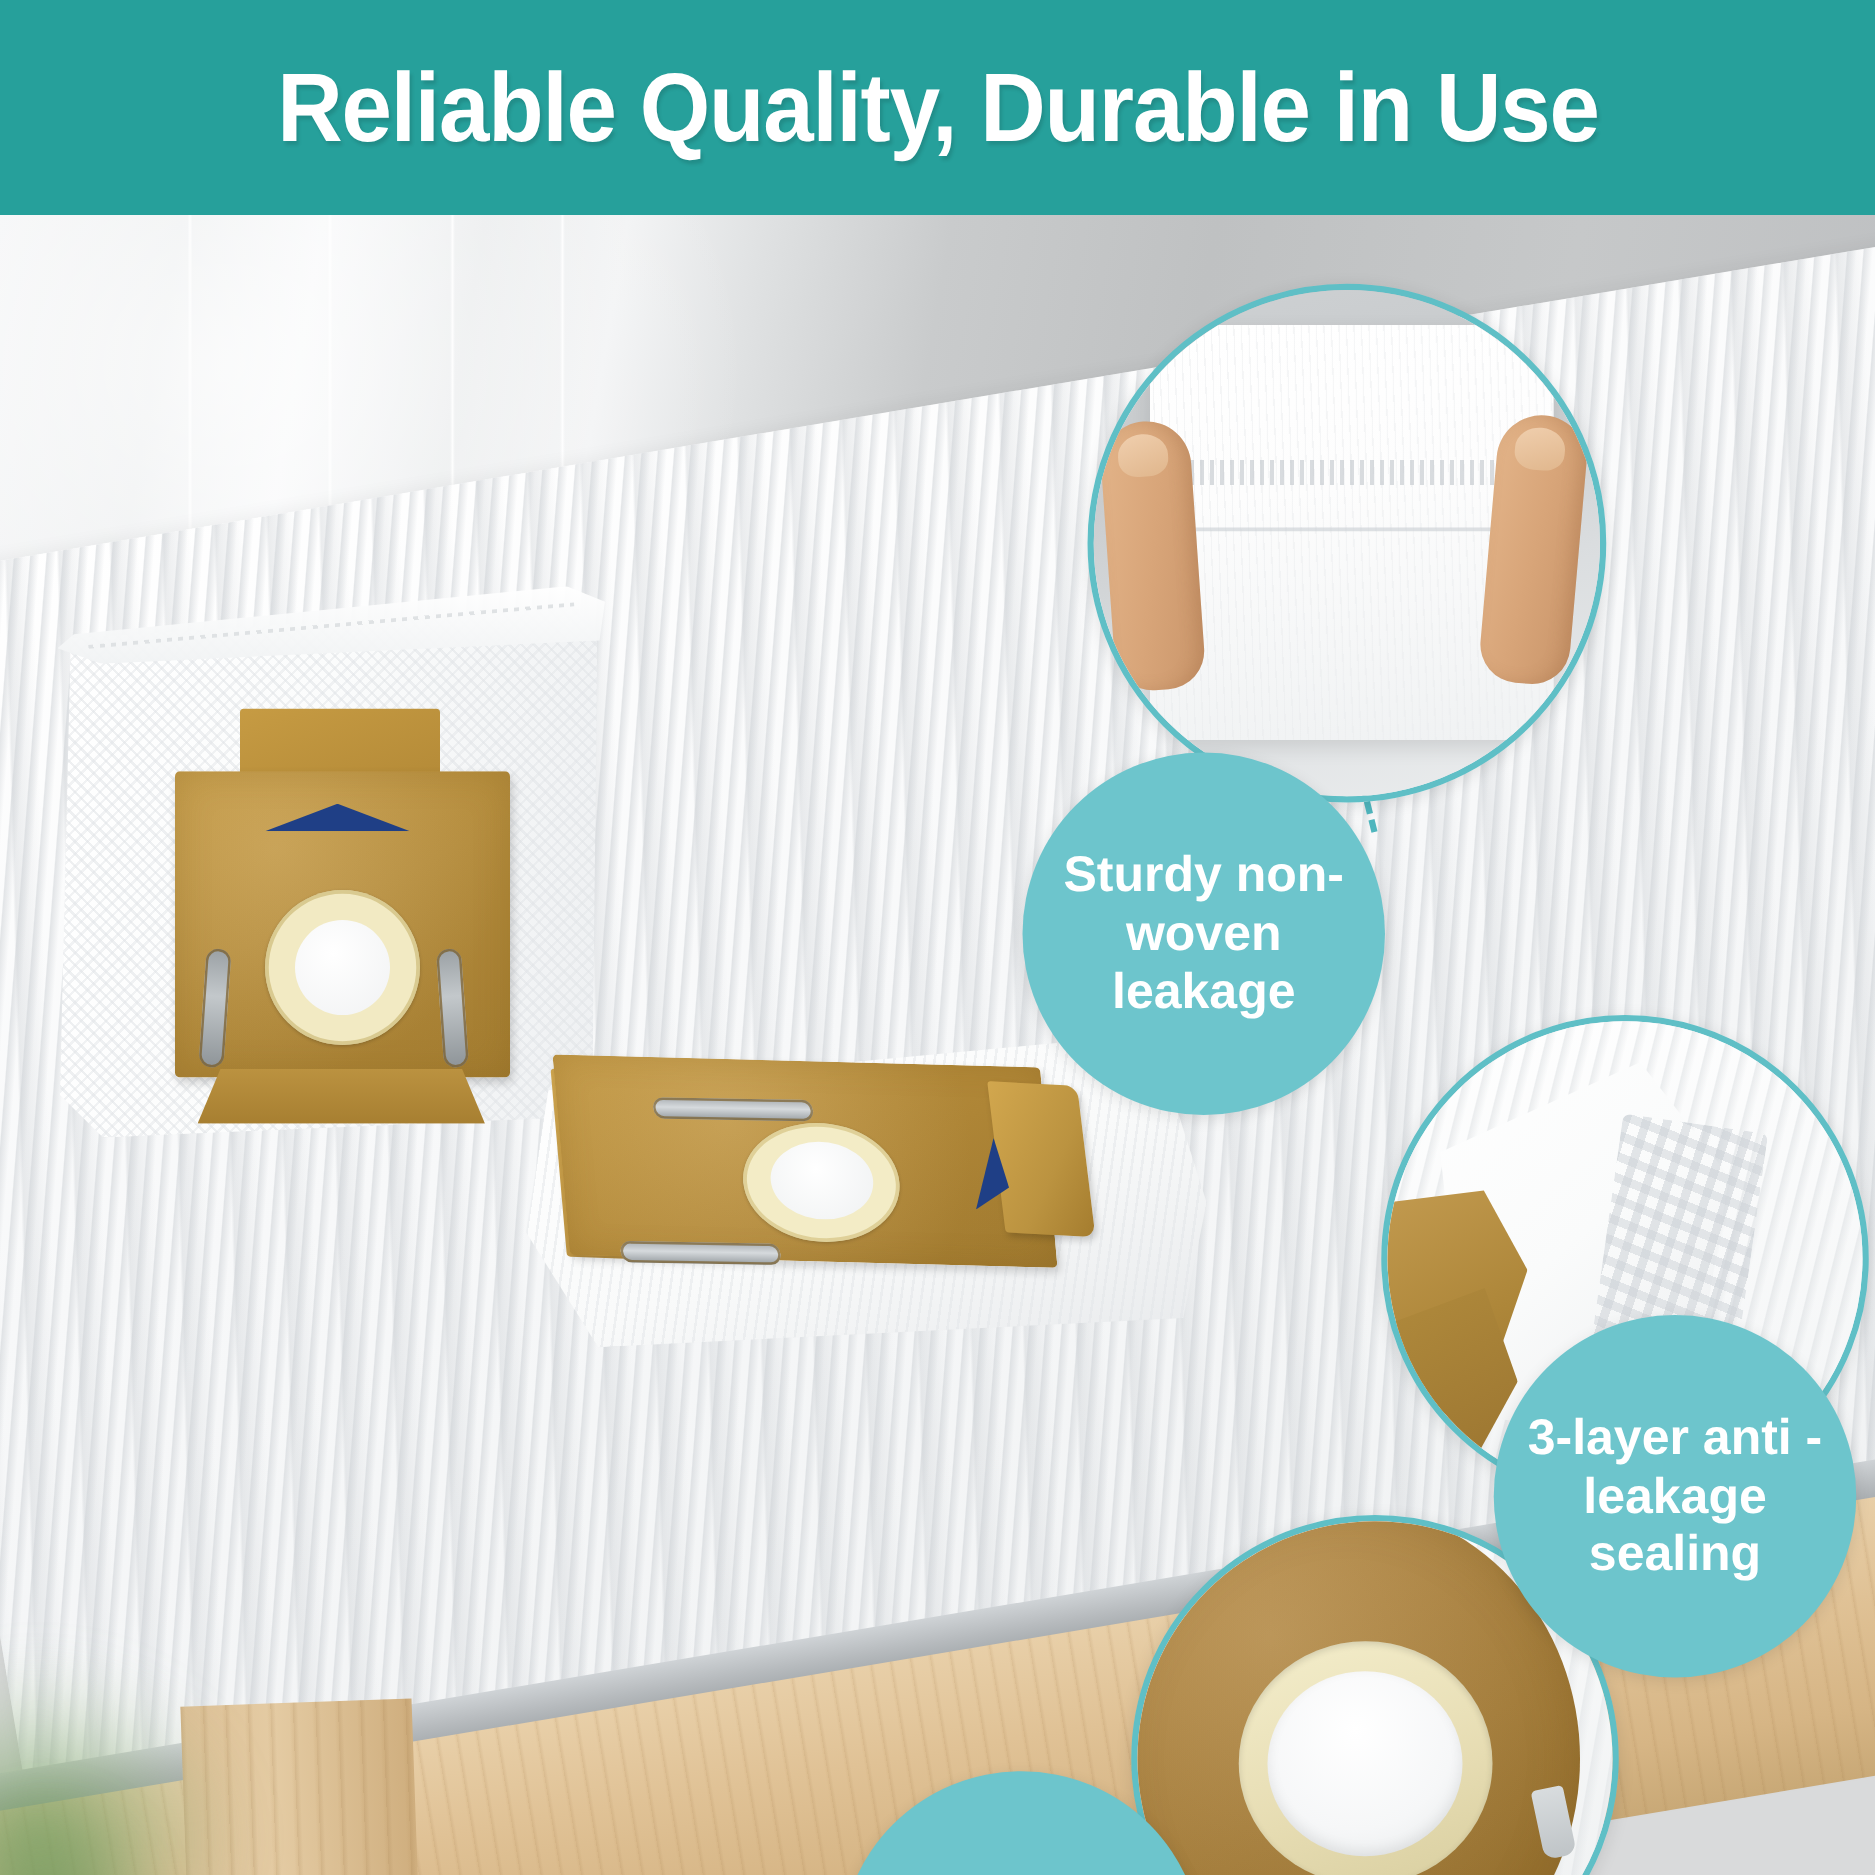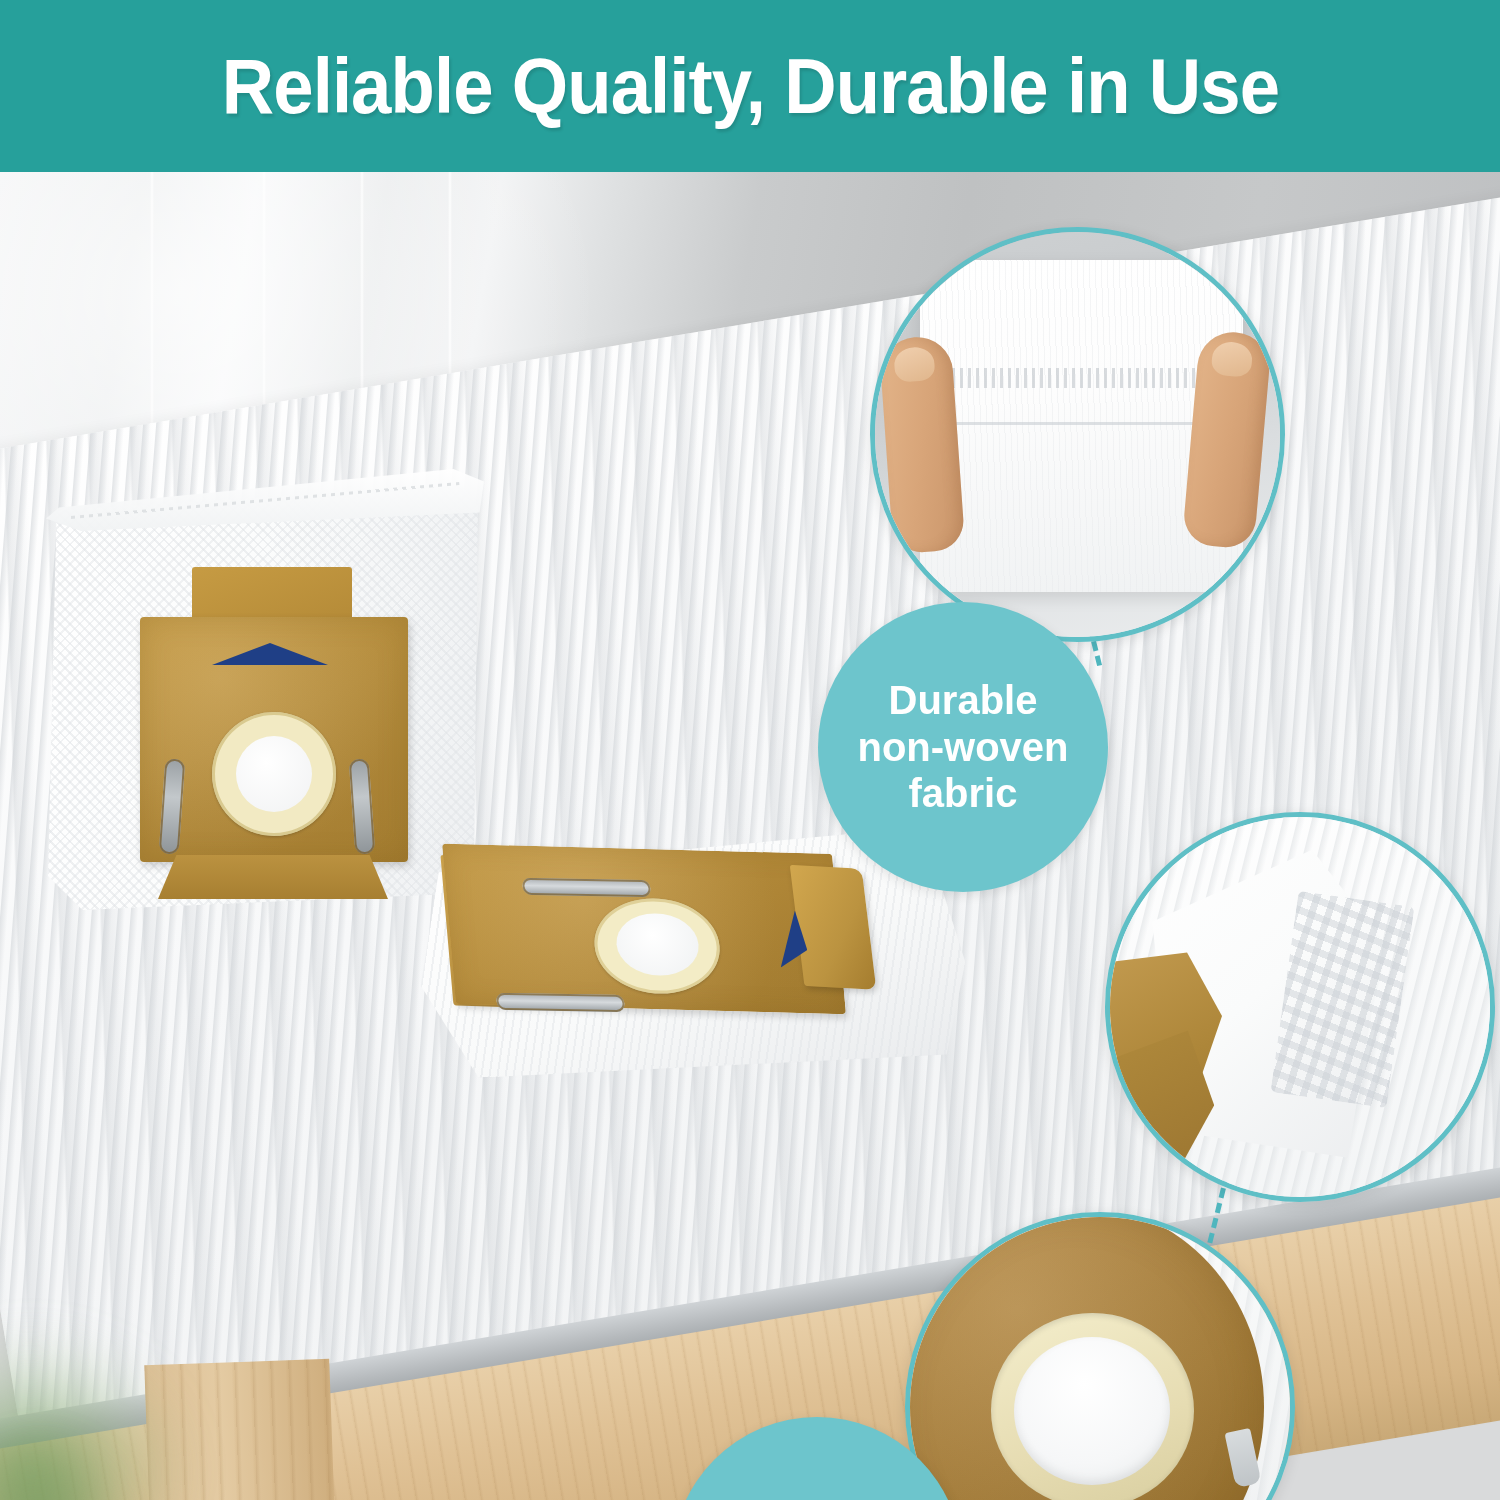--- a/index.html
+++ b/index.html
@@ -465,19 +465,22 @@
       <div class="latex-card">
         
       </div>
       <div class="latex-ring-outer"></div>
       <div class="latex-hole"></div>
       <div class="latex-notch"></div>
     </div>
   </div>
 
   <div class="bubble" id="bubble-fabric" style="background: rgb(109, 197, 204);">
-    <span class="btext">Durable non-woven fabric</span>
+    <span class="btext">Sturdy non-woven leakage</span>
+  </div>
+  <div class="bubble" id="bubble-layer" style="background: rgb(109, 197, 204);">
+    <span class="btext">3-layer anti - leakage sealing</span>
   </div>
   <div class="bubble" id="bubble-latex" style="background: rgb(109, 197, 204);">
     <span class="btext">Latex sealing ring</span>
   </div>
 
 </div>
 
 </body></html>

